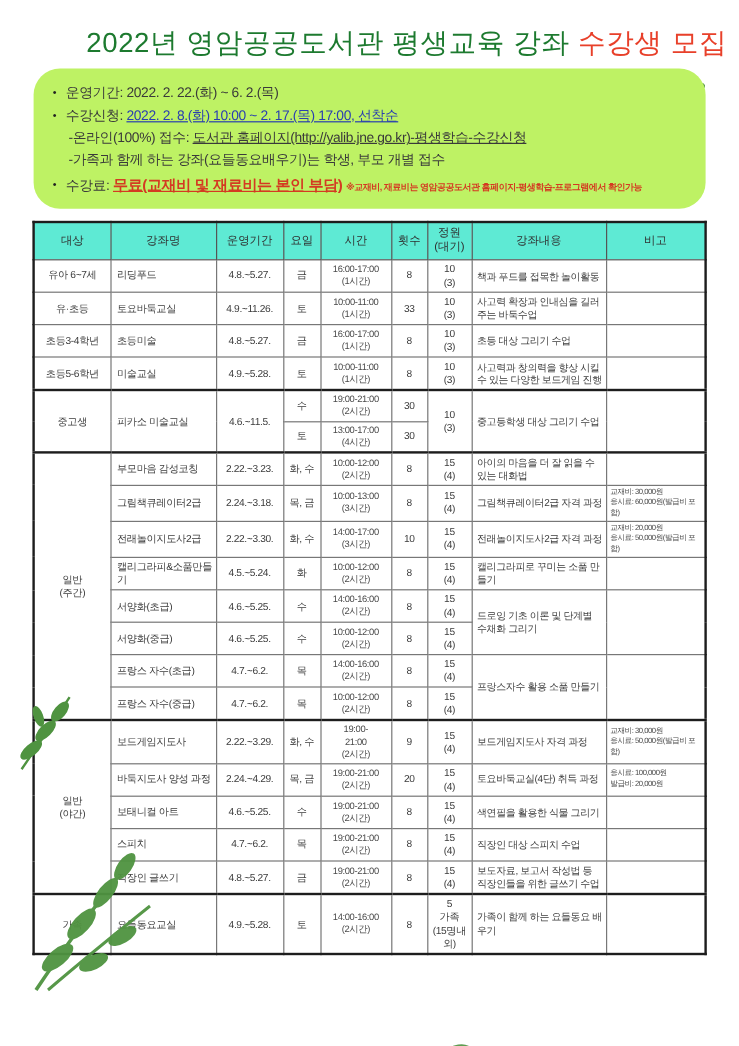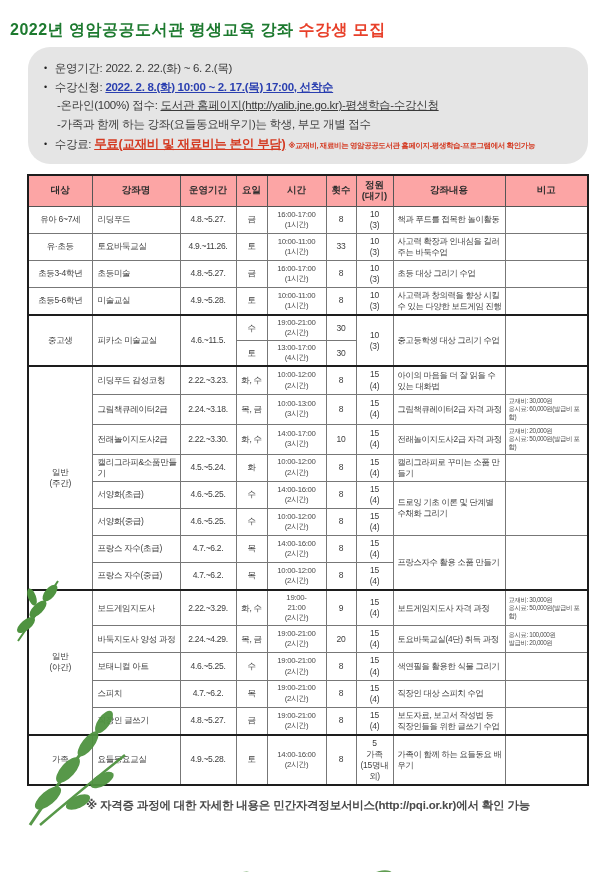--- a/index.html
+++ b/index.html
@@ -4,44 +4,44 @@
 <style>
   html,body{margin:0;padding:0;}
   body{
     width:616px;height:872px;position:relative;background:#ffffff;
     font-family:"Liberation Sans","DejaVu Sans",sans-serif;
     color:#2b2b2b;overflow:hidden;
   }
   .page{position:relative;width:616px;height:872px;}
   
   .title{
-    margin:20px 10px 6px 10px;text-align:left;font-weight:bold;
-    font-size:16px;letter-spacing:0.5px;color:#1d7a2f;white-space:nowrap;
+    margin:20px 10px 6px 10px;text-align:right;font-weight:normal;
+    font-size:23px;letter-spacing:0.5px;color:#1d7a2f;white-space:nowrap;
   }
   .title .hl{color:#e8402a;}
   
   .info-box{
-    position:relative;margin:6px auto 0 auto;width:528px;background:#e5e5e5;
+    position:relative;margin:6px auto 0 auto;width:528px;background:#bef264;
     border-radius:22px;padding:12px 16px 10px 16px;font-size:11.5px;line-height:1.62;
     color:#3a3a3a;letter-spacing:-0.3px;
   }
   .info-line{white-space:nowrap;}
   .info-line .bullet{color:#222;margin-right:5px;font-size:9px;vertical-align:1px;}
   .sub-line{padding-left:13px;white-space:nowrap;}
   .u{text-decoration:underline;}
-  .blue{color:#2a3fb0;font-weight:bold;}
+  .blue{color:#2a3fb0;font-weight:normal;}
   .red{color:#d43a22;font-weight:bold;}
   .red-note{color:#d43a22;font-weight:bold;font-size:7.5px;letter-spacing:-0.4px;}
   
   table.courses{
     border-collapse:collapse;margin:10px auto 0 auto;width:560px;table-layout:fixed;
     border:2px solid #1d1d1d;font-size:8.5px;color:#3c3c3c;
   }
   table.courses th{
-    background:#fca5a5;border:1px solid #555;font-size:9.5px;font-weight:bold;
+    background:#5eead4;border:1px solid #555;font-size:9.5px;font-weight:normal;
     color:#2e2e2e;padding:4px 1px;white-space:pre-line;line-height:1.15;
   }
   table.courses td{
     border:1px solid #777;padding:2px 2px;text-align:center;vertical-align:middle;
     white-space:pre-line;line-height:1.3;letter-spacing:-0.3px;
   }
   table.courses tr.sep td{border-top:2px solid #1d1d1d;}
   table.courses td.name{text-align:left;padding-left:5px;}
   table.courses td.content{text-align:left;padding-left:4px;font-size:8.3px;}
   table.courses td.time{font-size:7.8px;color:#4a4a4a;}
@@ -232,21 +232,21 @@
         </tr>
         <tr>
           <td>토</td>
           <td class="time">13:00-17:00
 (4시간)</td>
           <td>30</td>
         </tr>
         <tr class="sep">
           <td rowspan="8">일반
 (주간)</td>
-          <td class="name">리딩푸드 감성코칭</td>
+          <td class="name">부모마음 감성코칭</td>
           <td>2.22.~3.23.</td>
           <td>화, 수</td>
           <td class="time">10:00-12:00
 (2시간)</td>
           <td>8</td>
           <td>15
 (4)</td>
           <td class="content">아이의 마음을 더 잘 읽을 수 있는 대화법</td>
           <td></td>
         </tr>
@@ -407,15 +407,14 @@
           <td>8</td>
           <td>5
 가족
 (15명내외)</td>
           <td class="content">가족이 함께 하는 요들동요 배우기</td>
           <td></td>
         </tr>
       </tbody>
   </table>
 
-  <div class="footnote">※ 자격증 과정에 대한 자세한 내용은 민간자격정보서비스(http://pqi.or.kr)에서 확인 가능</div>
 
 </div>
 
 </body></html>

